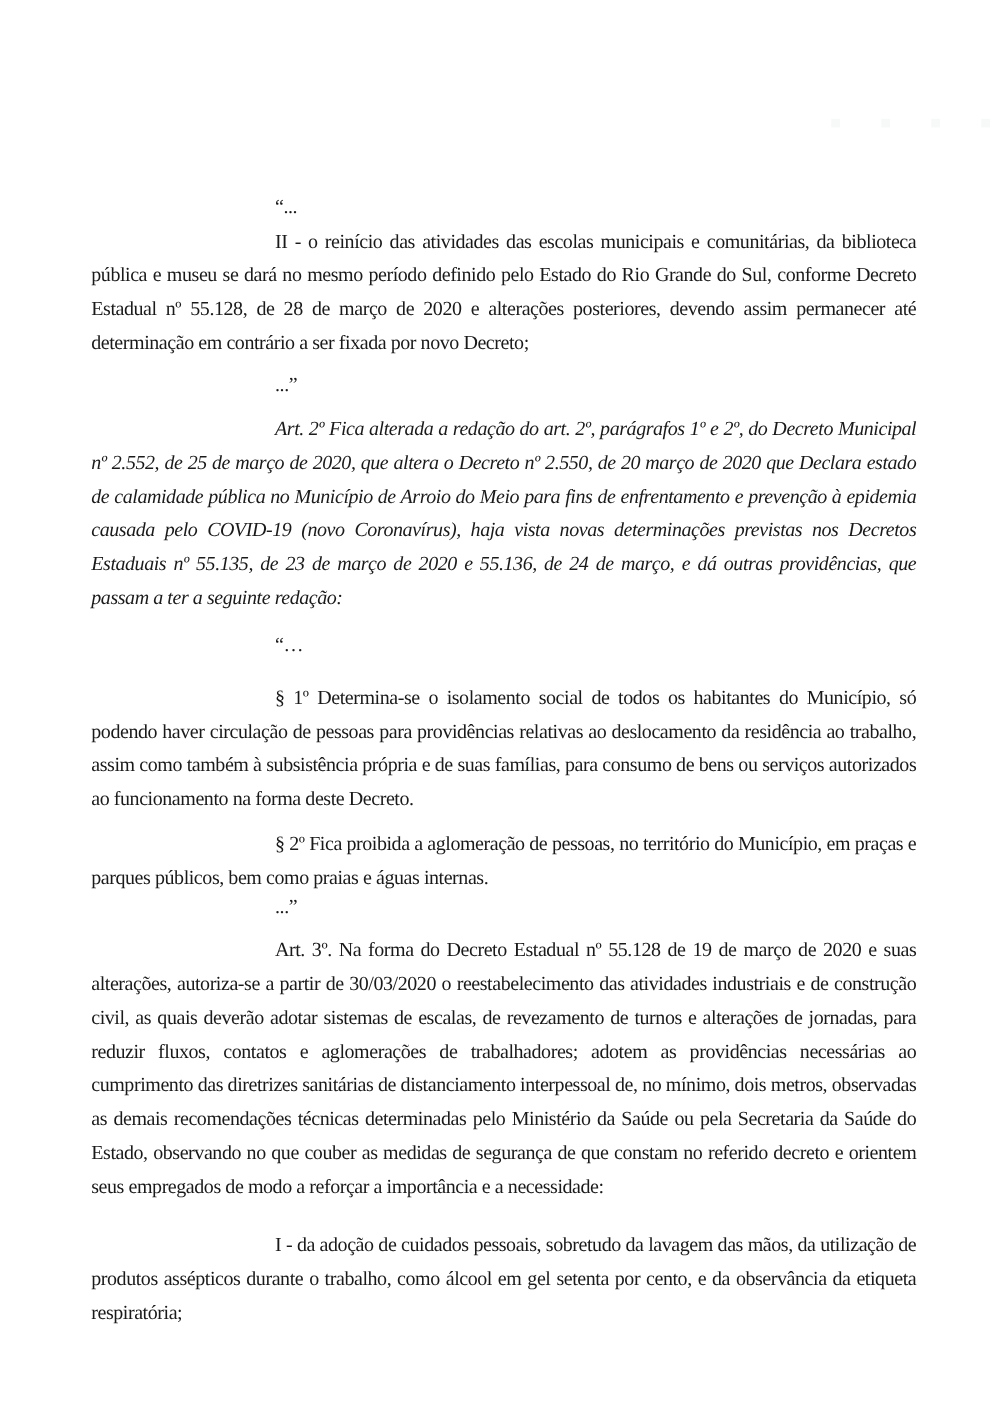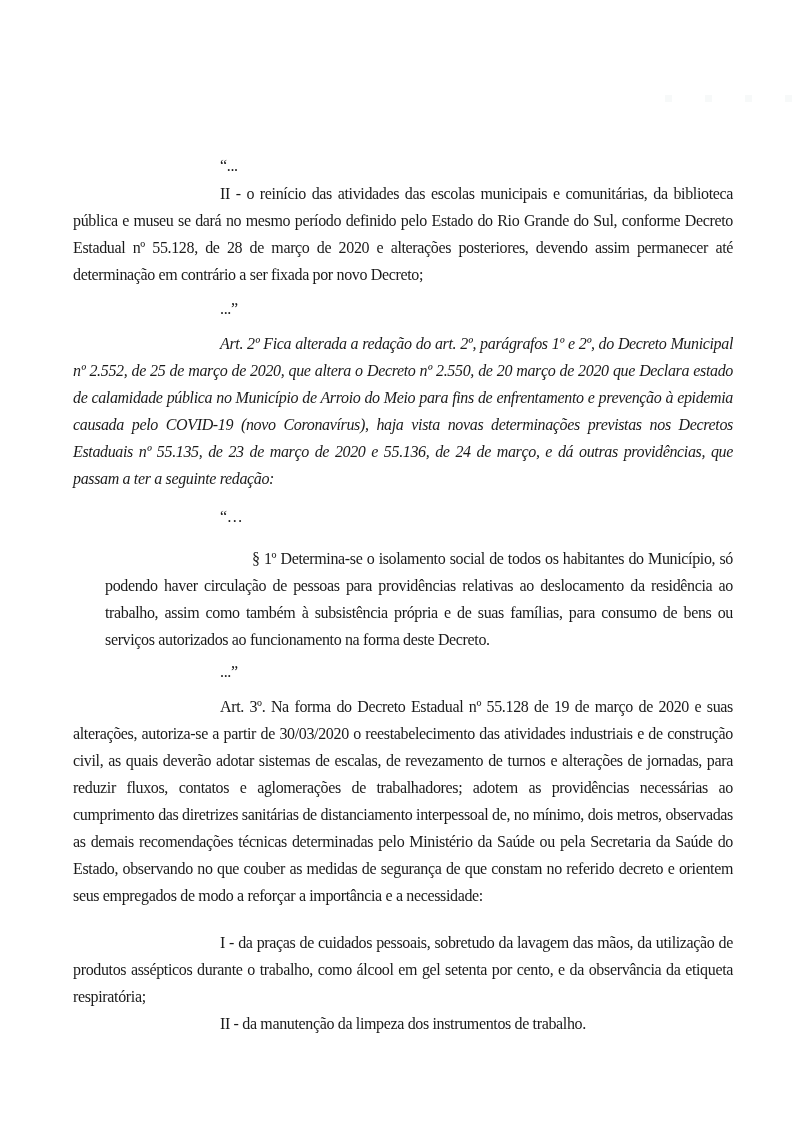--- a/index.html
+++ b/index.html
@@ -29,21 +29,21 @@
     text-align: justify;
     text-indent: 147px;
     margin: 0 0 7px 0;
   }
   
   .p0  { margin-bottom: 1px; }
   .p1  { margin-bottom: 7px; }
   .p2  { margin-bottom: 8px; }
   .p3  { margin-bottom: 11px; font-style: italic; }
   .p4  { margin-bottom: 15px; }
-  .p5  { margin-bottom: 9px; margin-left: 32px; }
+  .p5  { margin-bottom: 9px; }
   .p6  { margin-bottom: 0; }
   .p7  { margin-top: -4px; margin-bottom: 8px; }
   .p8  { margin-bottom: 20px; }
   .p9  { margin-bottom: 0; }
   .p10 { margin-bottom: 0; }
 
   
   .scan-marks { position: absolute; top: 95px; left: 0; width: 800px; height: 10px; pointer-events: none; }
   .scan-marks span {
     position: absolute;
@@ -65,17 +65,17 @@
   <span></span>
 </div>
 
 <main class="page">
   <p class="para p0">“...</p>
   <p class="para p1">II - o reinício das atividades das escolas municipais e comunitárias, da biblioteca pública e museu se dará no mesmo período definido pelo Estado do Rio Grande do Sul, conforme Decreto Estadual nº 55.128, de 28 de março de 2020 e alterações posteriores, devendo assim permanecer até determinação em contrário a ser fixada por novo Decreto;</p>
   <p class="para p2">...”</p>
   <p class="para p3">Art. 2º Fica alterada a redação do art. 2º, parágrafos 1º e 2º, do Decreto Municipal nº 2.552, de 25 de março de 2020, que altera o Decreto nº 2.550, de 20 março de 2020 que Declara estado de calamidade pública no Município de Arroio do Meio para fins de enfrentamento e prevenção à epidemia causada pelo COVID-19 (novo Coronavírus), haja vista novas determinações previstas nos Decretos Estaduais nº 55.135, de 23 de março de 2020 e 55.136, de 24 de março, e dá outras providências, que passam a ter a seguinte redação:</p>
   <p class="para p4">“…</p>
   <p class="para p5">§ 1º Determina-se o isolamento social de todos os habitantes do Município, só podendo haver circulação de pessoas para providências relativas ao deslocamento da residência ao trabalho, assim como também à subsistência própria e de suas famílias, para consumo de bens ou serviços autorizados ao funcionamento na forma deste Decreto.</p>
+  <p class="para p6">§ 2º Fica proibida a aglomeração de pessoas, no território do Município, em praças e parques públicos, bem como praias e águas internas.</p>
   <p class="para p7">...”</p>
   <p class="para p8">Art. 3º. Na forma do Decreto Estadual nº 55.128 de 19 de março de 2020 e suas alterações, autoriza-se a partir de 30/03/2020 o reestabelecimento das atividades industriais e de construção civil, as quais deverão adotar sistemas de escalas, de revezamento de turnos e alterações de jornadas, para reduzir fluxos, contatos e aglomerações de trabalhadores; adotem as providências necessárias ao cumprimento das diretrizes sanitárias de distanciamento interpessoal de, no mínimo, dois metros, observadas as demais recomendações técnicas determinadas pelo Ministério da Saúde ou pela Secretaria da Saúde do Estado, observando no que couber as medidas de segurança de que constam no referido decreto e orientem seus empregados de modo a reforçar a importância e a necessidade:</p>
-  <p class="para p9">I - da praças de cuidados pessoais, sobretudo da lavagem das mãos, da utilização de produtos assépticos durante o trabalho, como álcool em gel setenta por cento, e da observância da etiqueta respiratória;</p>
-  <p class="para p10">II - da manutenção da limpeza dos instrumentos de trabalho.</p>
+  <p class="para p9">I - da adoção de cuidados pessoais, sobretudo da lavagem das mãos, da utilização de produtos assépticos durante o trabalho, como álcool em gel setenta por cento, e da observância da etiqueta respiratória;</p>
 </main>
 
 </body></html>

